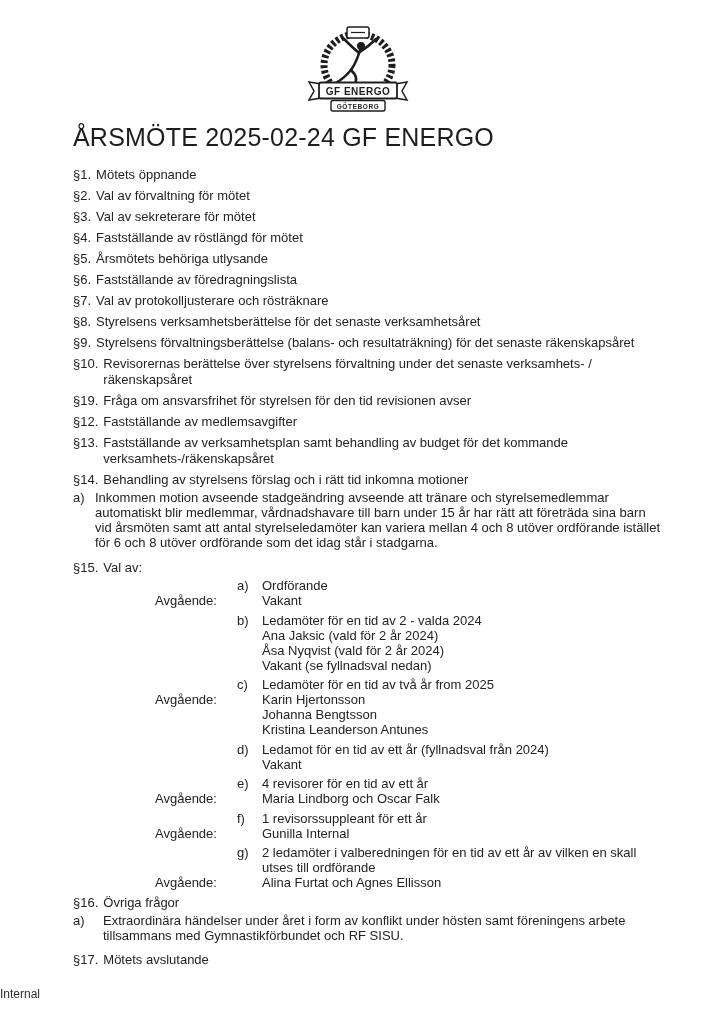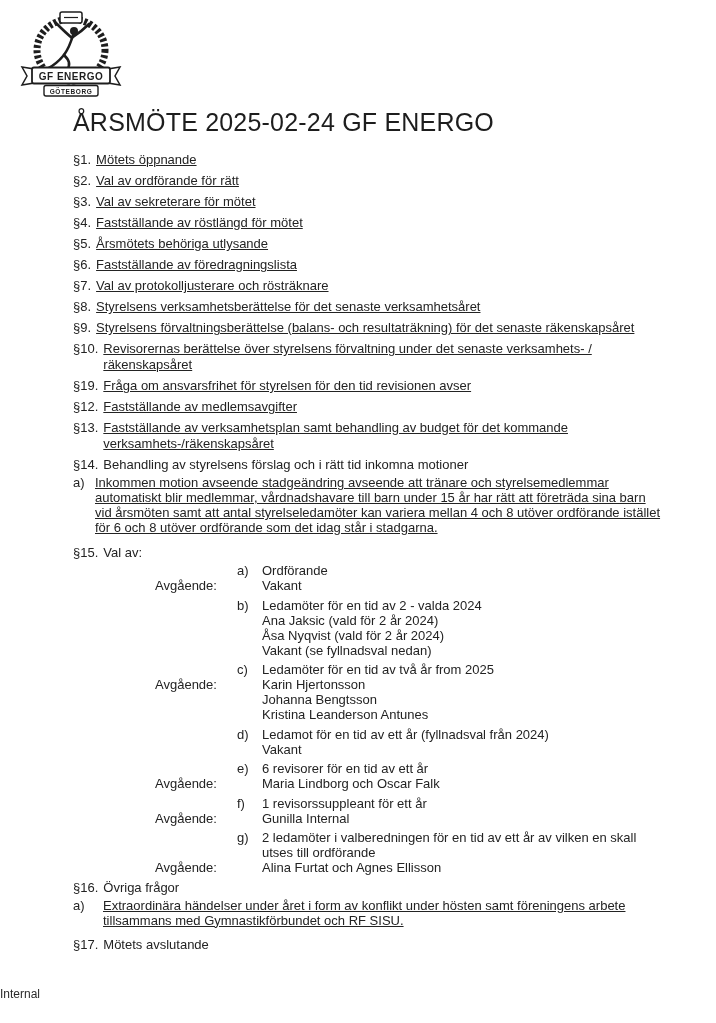--- a/index.html
+++ b/index.html
@@ -4,32 +4,32 @@
 <style>
   html,body{margin:0;padding:0;background:#ffffff;}
   .page{
     position:relative;
     width:716px;height:1023px;
     background:#ffffff;
     font-family:"Liberation Sans","DejaVu Sans",sans-serif;
     color:#232323;
     overflow:hidden;
   }
-  .logo-wrap{padding-top:11px;text-align:left;}
+  .logo-wrap{padding-top:26px;text-align:center;}
   .title{
     margin:7px 0 12px 73px;
     font-size:25px;font-weight:400;letter-spacing:0.2px;color:#1d1d1d;
     font-family:"Liberation Sans","DejaVu Sans",sans-serif;
   }
   .content{margin:15px 24px 0 73px;font-size:13px;line-height:16px;}
   .row{display:flex;margin-bottom:5px;}
   .row.tight{margin-bottom:2px;}
   .row .num{flex:0 0 auto;margin-right:5px;}
   .row .txt{flex:1 1 auto;}
-  .ln{display:block;text-decoration:underline;}
+  .ln{display:block;}
   .motion{display:flex;line-height:15px;margin:0 0 10px 0;}
   .motion .letter{flex:0 0 22px;}
   .val-list{margin:0 0 2px 0;}
   .val-item{margin-bottom:4.5px;}
   .val-row{display:grid;grid-template-columns:82px 25px auto;margin-left:82px;line-height:15px;}
   .sub16{display:flex;line-height:15px;margin:0 0 9px 0;}
   .sub16 .letter{flex:0 0 30px;}
   .footer{
     position:absolute;left:0;right:0;bottom:22px;
     text-align:left;font-size:12px;color:#2c2c2c;
@@ -81,21 +81,21 @@
 
               <span class="ln">Mötets öppnande</span>
 
           </span>
         </div>
 
         <div class="row">
           <span class="num">§2.</span>
           <span class="txt">
 
-              <span class="ln">Val av ordförande för rätt</span>
+              <span class="ln">Val av förvaltning för mötet</span>
 
           </span>
         </div>
 
         <div class="row">
           <span class="num">§3.</span>
           <span class="txt">
 
               <span class="ln">Val av sekreterare för mötet</span>
 
@@ -309,21 +309,21 @@
               <span class="val-text">Vakant</span>
             </div>
 
         </div>
 
         <div class="val-item">
 
             <div class="val-row">
               <span class="val-left"></span>
               <span class="val-letter">e)</span>
-              <span class="val-text">6 revisorer för en tid av ett år</span>
+              <span class="val-text">4 revisorer för en tid av ett år</span>
             </div>
 
             <div class="val-row">
               <span class="val-left">Avgående:</span>
               <span class="val-letter"></span>
               <span class="val-text">Maria Lindborg och Oscar Falk</span>
             </div>
 
         </div>
 

